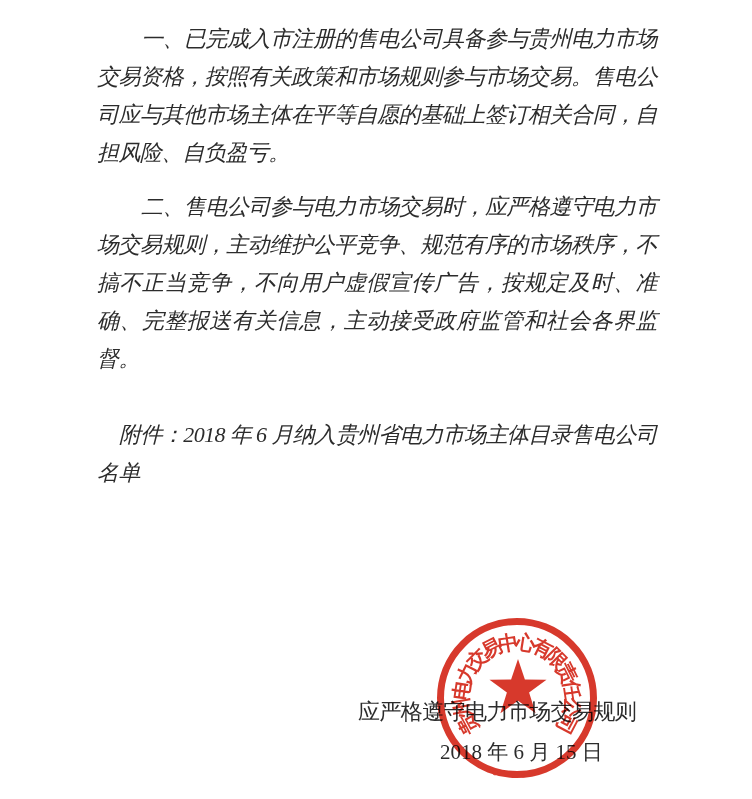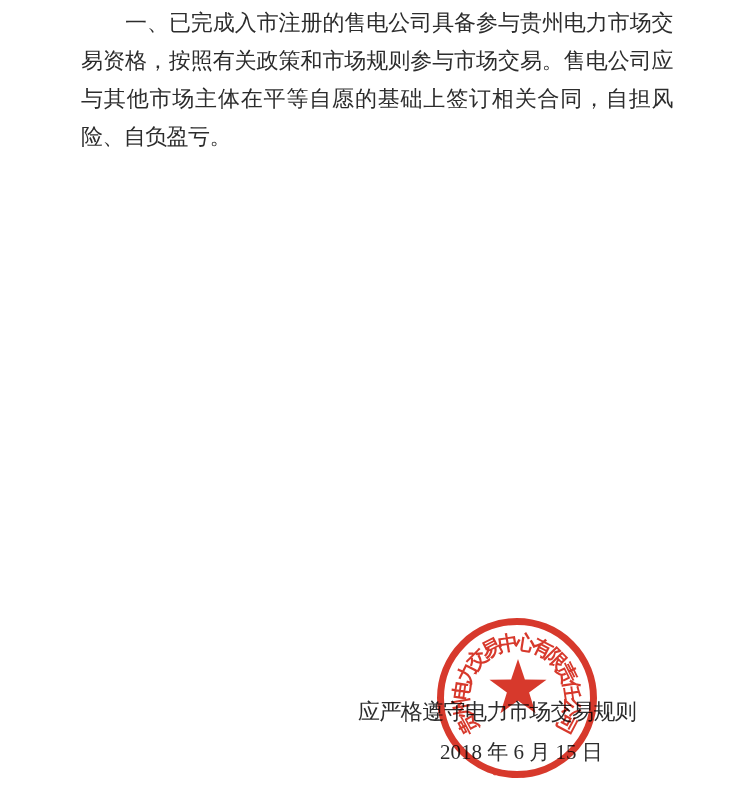--- a/index.html
+++ b/index.html
@@ -19,21 +19,21 @@
     position: absolute;
     top: 4px;
     left: 81px;
     width: 592px;
     font-size: 22px;
     line-height: 38px;
     letter-spacing: -0.6px;
     text-align: justify;
     color: #2c2c2c;
   }
-  .doc-body p { margin: 0; }
+  .doc-body p { margin: 16px; font-style: italic; }
   .doc-body p.numbered { text-indent: 2em; }
   .doc-body p.attachment { text-indent: 1em; margin-top: 38px; }
   .sig-company {
     position: absolute;
     left: 358px;
     top: 697px;
     font-size: 22px;
     letter-spacing: -0.6px;
     line-height: 30px;
     color: #2c2c2c;
@@ -62,20 +62,22 @@
     font-weight: bold;
   }
 </style>
 </head>
 <body>
 
 <div class="page">
 
   <div class="doc-body">
     <p class="numbered">一、已完成入市注册的售电公司具备参与贵州电力市场交易资格，按照有关政策和市场规则参与市场交易。售电公司应与其他市场主体在平等自愿的基础上签订相关合同，自担风险、自负盈亏。</p>
+    <p class="numbered">二、售电公司参与电力市场交易时，应严格遵守电力市场交易规则，主动维护公平竞争、规范有序的市场秩序，不搞不正当竞争，不向用户虚假宣传广告，按规定及时、准确、完整报送有关信息，主动接受政府监管和社会各界监督。</p>
+    <p class="attachment">附件：2018 年 6 月纳入贵州省电力市场主体目录售电公司名单</p>
   </div>
 
   <div class="sig-company">应严格遵守电力市场交易规则</div>
   <div class="sig-date">2018 年 6 月 15 日</div>
 
   <svg class="seal" viewBox="0 0 170 170" aria-hidden="true">
 
     <circle cx="85" cy="85" r="76.5" fill="none" stroke="#d42a1c" stroke-width="7"></circle>
 
     <polygon fill="#d42a1c" points="86,46 92.9,66.5 114.5,66.7 97.1,79.6 103.6,100.3 86,87.7 68.4,100.3 74.9,79.6 57.5,66.7 79.1,66.5"></polygon>

